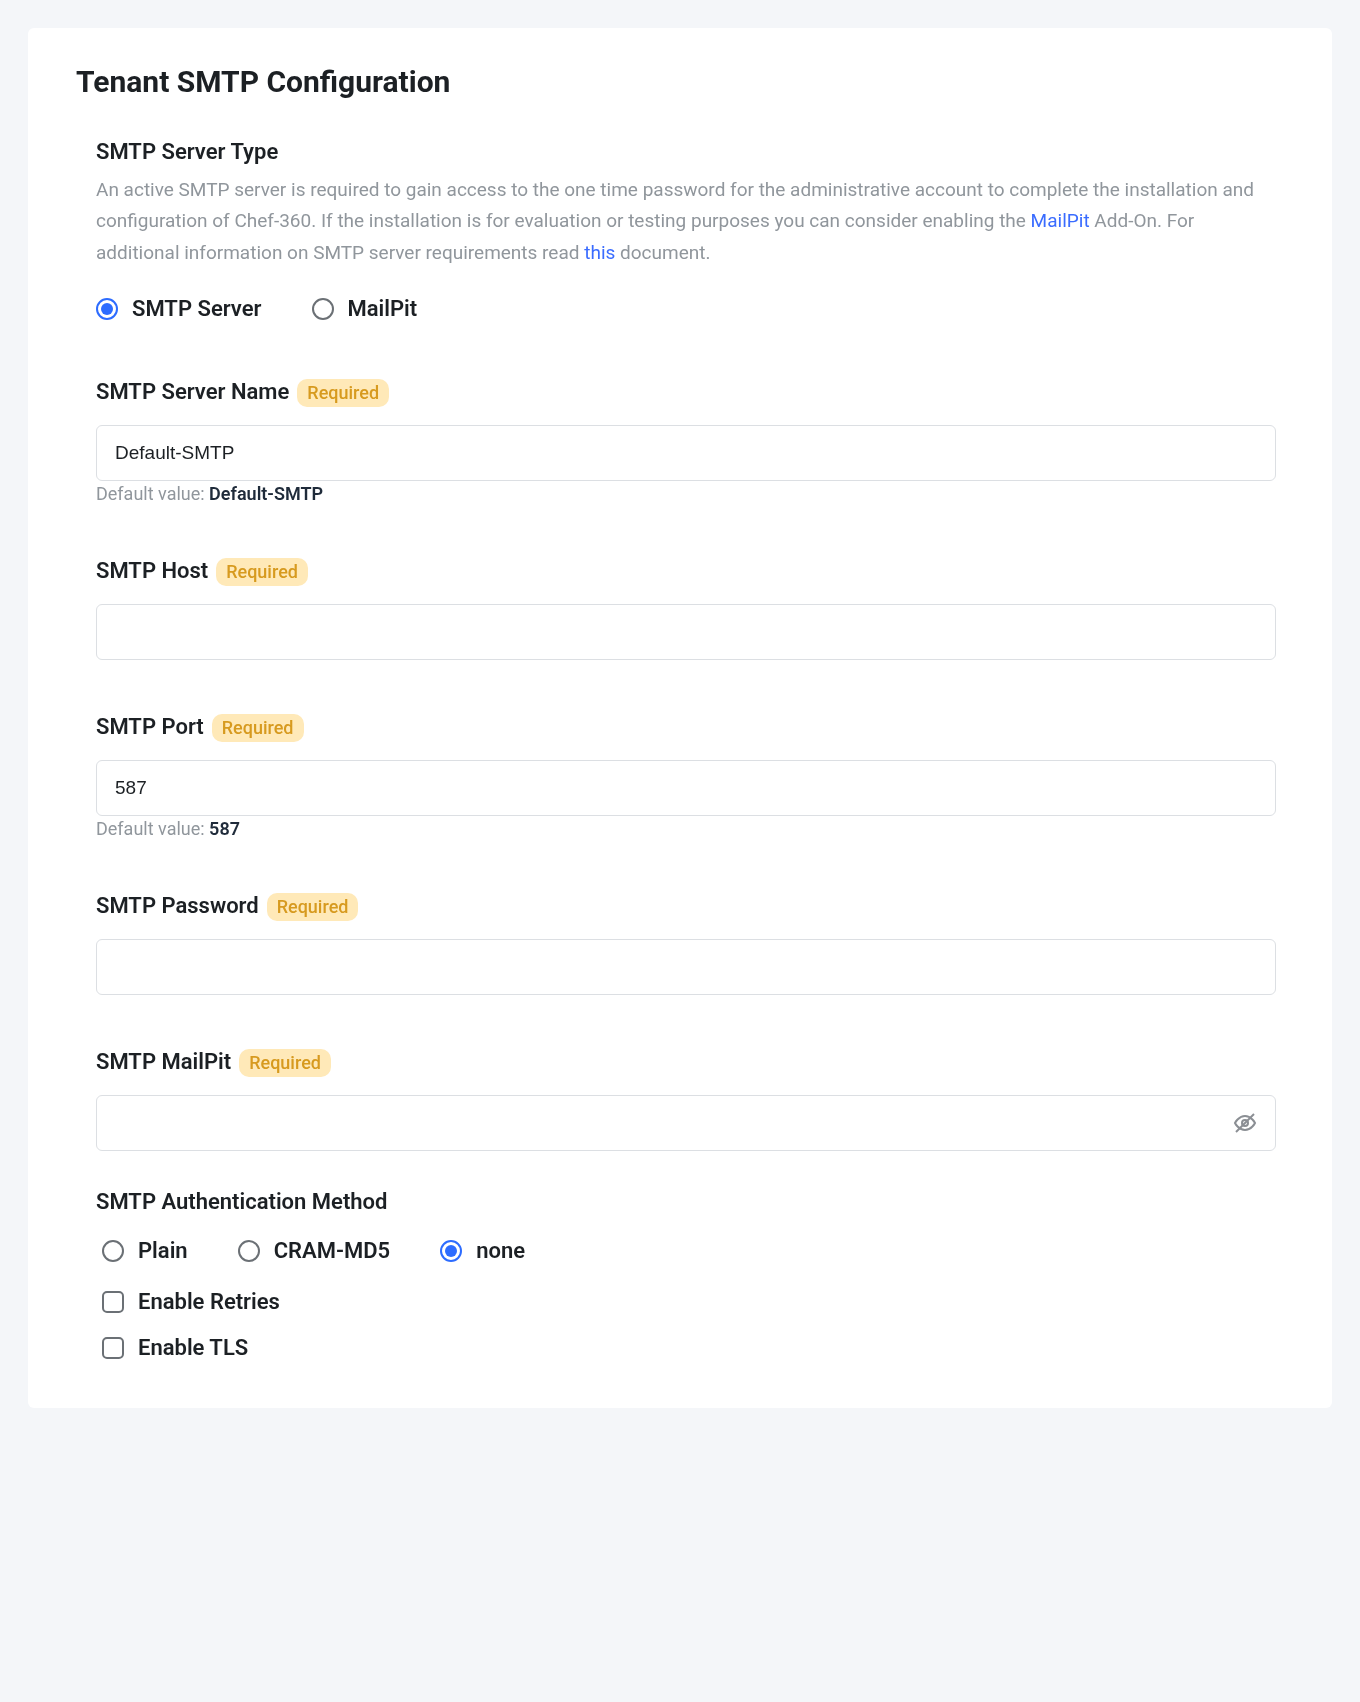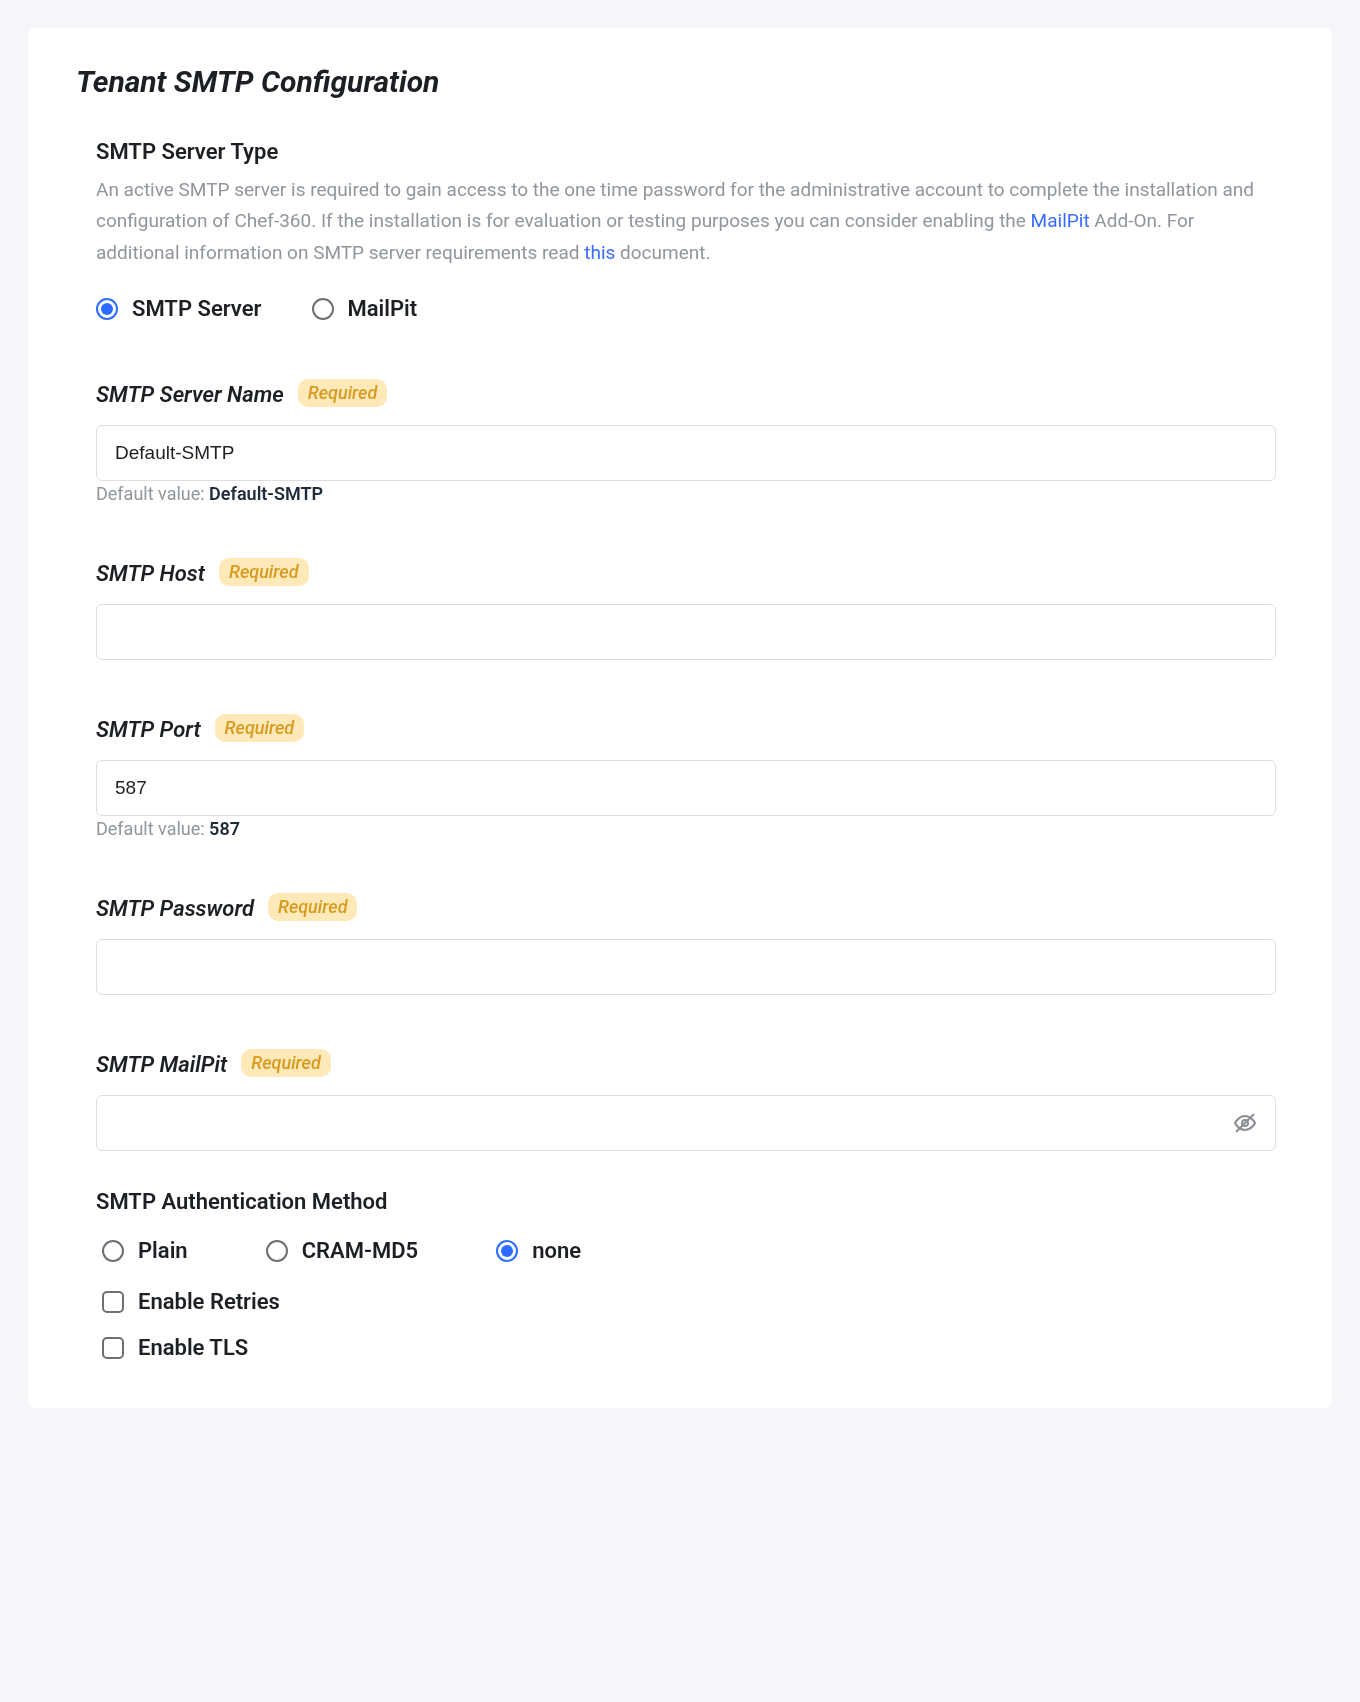--- a/index.html
+++ b/index.html
@@ -18,21 +18,20 @@
     border-radius: 6px;
     padding: 36px 48px 48px 48px;
     max-width: 1320px;
     margin: 0 auto;
   }
   .card-title {
     font-size: 30px;
     font-weight: 700;
     margin: 0 0 40px 0;
     color: #1c2024;
-    font-style: italic;
   }
   .inner {
     padding-left: 20px;
     padding-right: 8px;
   }
   .section-heading {
     font-size: 22px;
     font-weight: 600;
     margin: 0 0 10px 0;
     color: #1c2024;
@@ -93,24 +92,23 @@
     border-radius: 5px;
     border: 2px solid #6b7075;
     flex-shrink: 0;
   }
   .field-block {
     margin-bottom: 54px;
   }
   .field-block.tight { margin-bottom: 34px; }
   .field-label-row {
     display: flex;
-    align-items: flex-end;
-    gap: 14px;
+    align-items: flex-start;
+    gap: 8px;
     margin-bottom: 18px;
-    font-style: italic;
   }
   .field-label {
     font-size: 22px;
     font-weight: 600;
     color: #1c2024;
   }
   .required-badge {
     background: #ffe9b8;
     color: #d79a1f;
     font-size: 18px;
@@ -158,21 +156,21 @@
     color: #8b8f94;
   }
   .auth-heading {
     font-size: 22px;
     font-weight: 600;
     margin: 38px 0 24px 0;
     color: #1c2024;
   }
   .auth-radio-row {
     display: flex;
-    gap: 78px;
+    gap: 50px;
     align-items: center;
     padding-left: 6px;
     margin-bottom: 26px;
   }
   .cb-stack {
     display: flex;
     flex-direction: column;
     gap: 21px;
     padding-left: 6px;
   }

